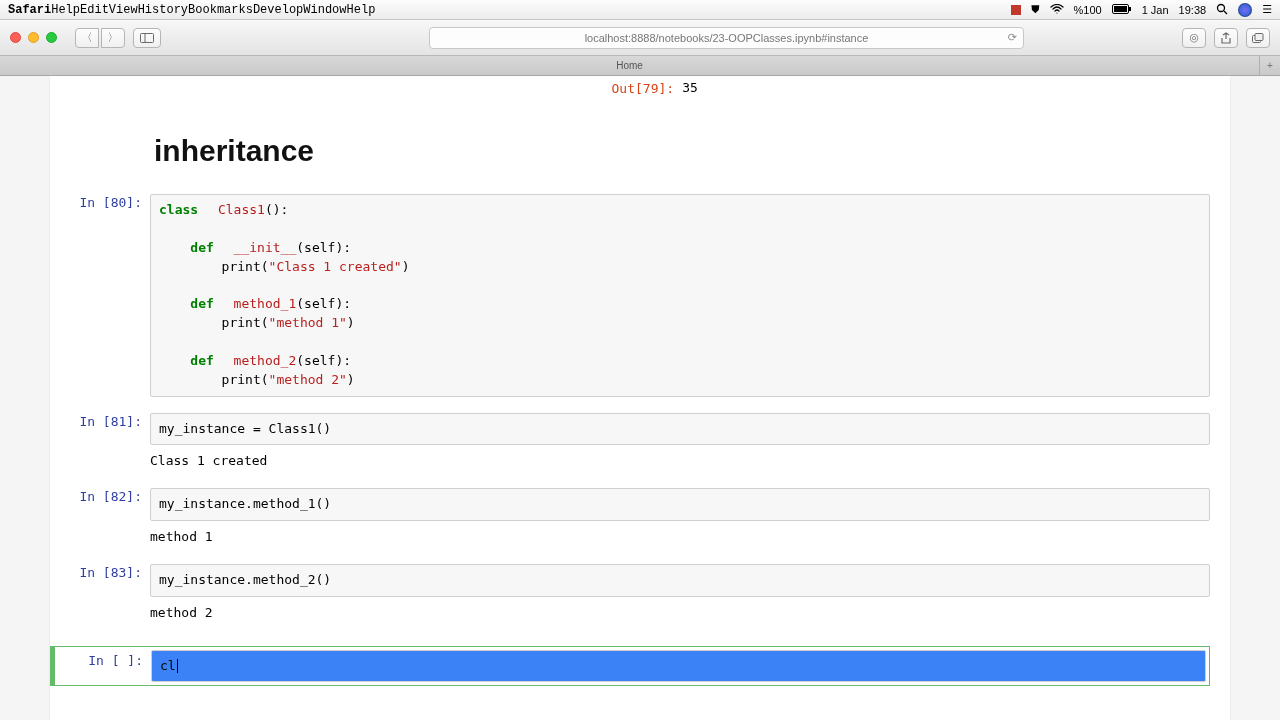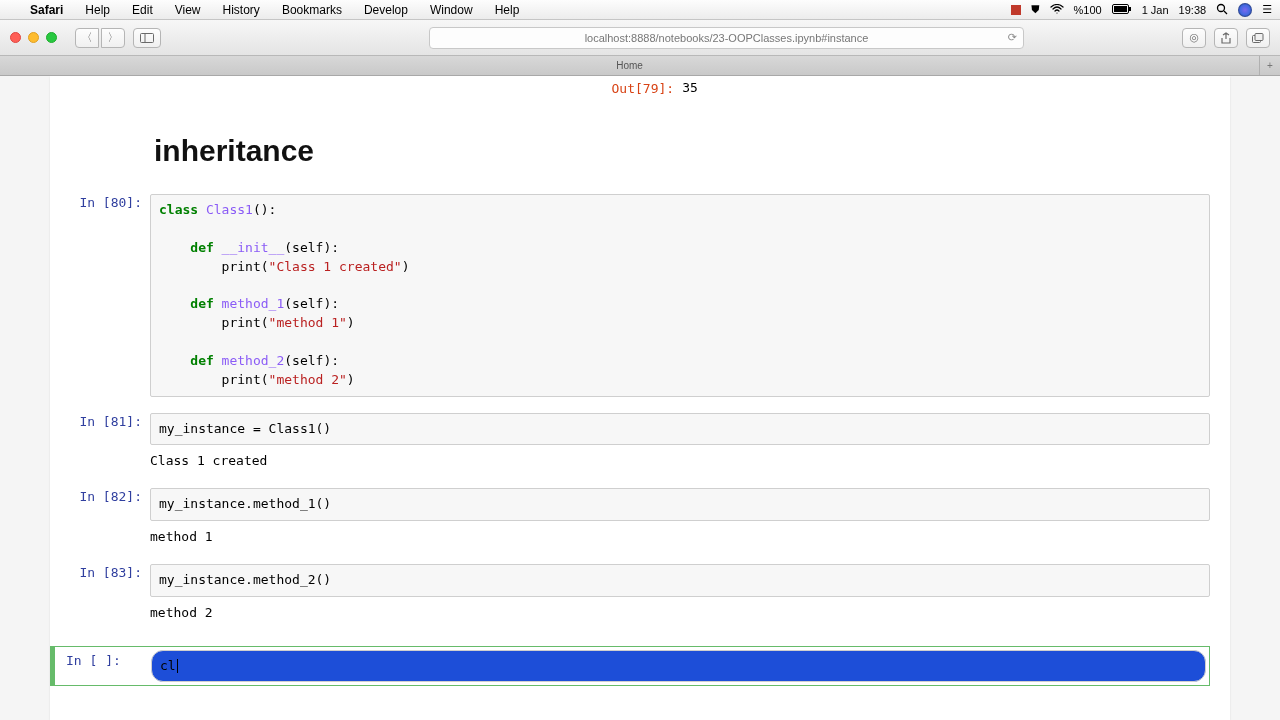--- a/index.html
+++ b/index.html
@@ -13,21 +13,21 @@
     .menubar {
       height: 20px;
       background: linear-gradient(to bottom, #fdfdfd, #ececec);
       border-bottom: 1px solid #c5c5c5;
       display: flex;
       align-items: center;
       font-size: 12px;
       padding: 0 8px;
       justify-content: space-between;
     }
-    .menubar-left { display: flex; align-items: center; gap: 22px; }
+    .menubar-left { display: flex; align-items: center; gap: 0; font-family: Liberation Mono, monospace; }
     .menubar-left .apple { font-size: 14px; }
     .menubar-left .app-name { font-weight: 600; }
     .menubar-right { display: flex; align-items: center; gap: 10px; font-size: 11px; }
     .menubar-right .icon-sq { width: 10px; height: 10px; background: #c0392b; display: inline-block; }
     
     .toolbar {
       height: 36px;
       background: linear-gradient(to bottom, #f7f7f7, #e4e4e4);
       border-bottom: 1px solid #b8b8b8;
       display: flex;
@@ -145,21 +145,21 @@
       padding: 6px 8px;
     }
     .code {
       font-family: Menlo, Monaco, monospace;
       font-size: 13px;
       line-height: 1.45;
       white-space: pre;
       color: #000;
     }
     .kw-green { color: #008000; font-weight: bold; }
-    .cls-blue { color: #8b5cf6; }
+    .cls-blue { color: #b91c1c; margin-left: 12px; }
     .str-red { color: #BA2121; }
     
     .out-plain {
       font-family: Menlo, Monaco, monospace;
       font-size: 13px;
       padding: 6px 0 10px 0;
       white-space: pre;
     }
     .out-stream {
       display: flex;
@@ -172,31 +172,31 @@
     }
     .active-container {
       flex:1;
       display:flex;
       border: 1px solid #66BB6A;
       border-left: 5px solid #66BB6A;
       background: #fff;
     }
     .active-prompt {
       width: 96px;
-      text-align: left;
+      text-align: right;
       padding: 6px 8px 6px 11px;
       font-family: Menlo, Monaco, monospace;
       font-size: 13px;
       color: #303F9F;
     }
     .active-input {
       flex:1;
       border: 1px solid #cfcfcf;
-      border-radius: 12px;
-      background: #1d4ed8;
+      border-radius: 2px;
+      background: #3b82f6;
       margin: 3px 3px 3px 0;
       padding: 5px 8px;
     }
     .cursor-line {
       display:inline-block;
       width:1px; height:14px;
       background:#000;
       vertical-align: middle;
       margin-left:1px;
       animation: blink 1s steps(1) infinite;

